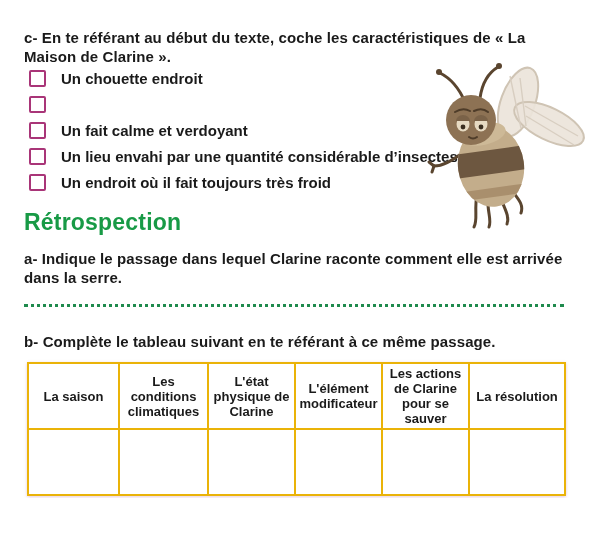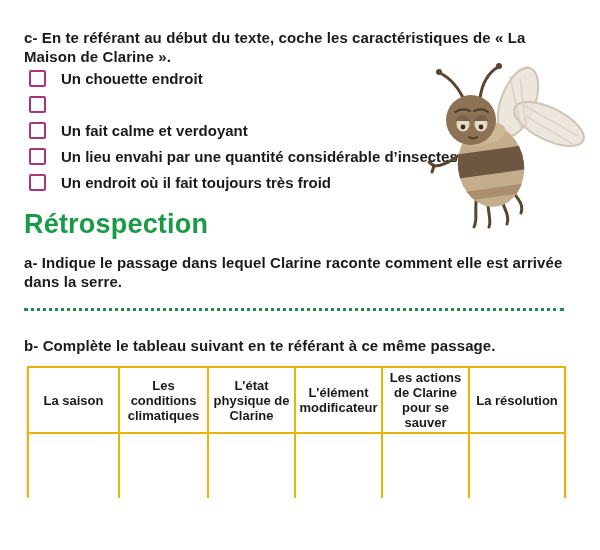--- a/index.html
+++ b/index.html
@@ -48,21 +48,21 @@
   .bee {
     position: absolute;
     left: 425px;
     top: 58px;
     width: 165px;
     height: 172px;
     pointer-events: none;
   }
   .section-title {
     margin-top: 18px;
-    font-size: 27px;
+    font-size: 23px;
     font-weight: 700;
     color: #189a46;
     letter-spacing: 0.2px;
   }
   .q-a { margin-top: 13px; }
   .dotted-line {
     margin-top: 17px;
     width: 540px;
     height: 0;
     border-bottom: 3px dotted #1f8a4d;

